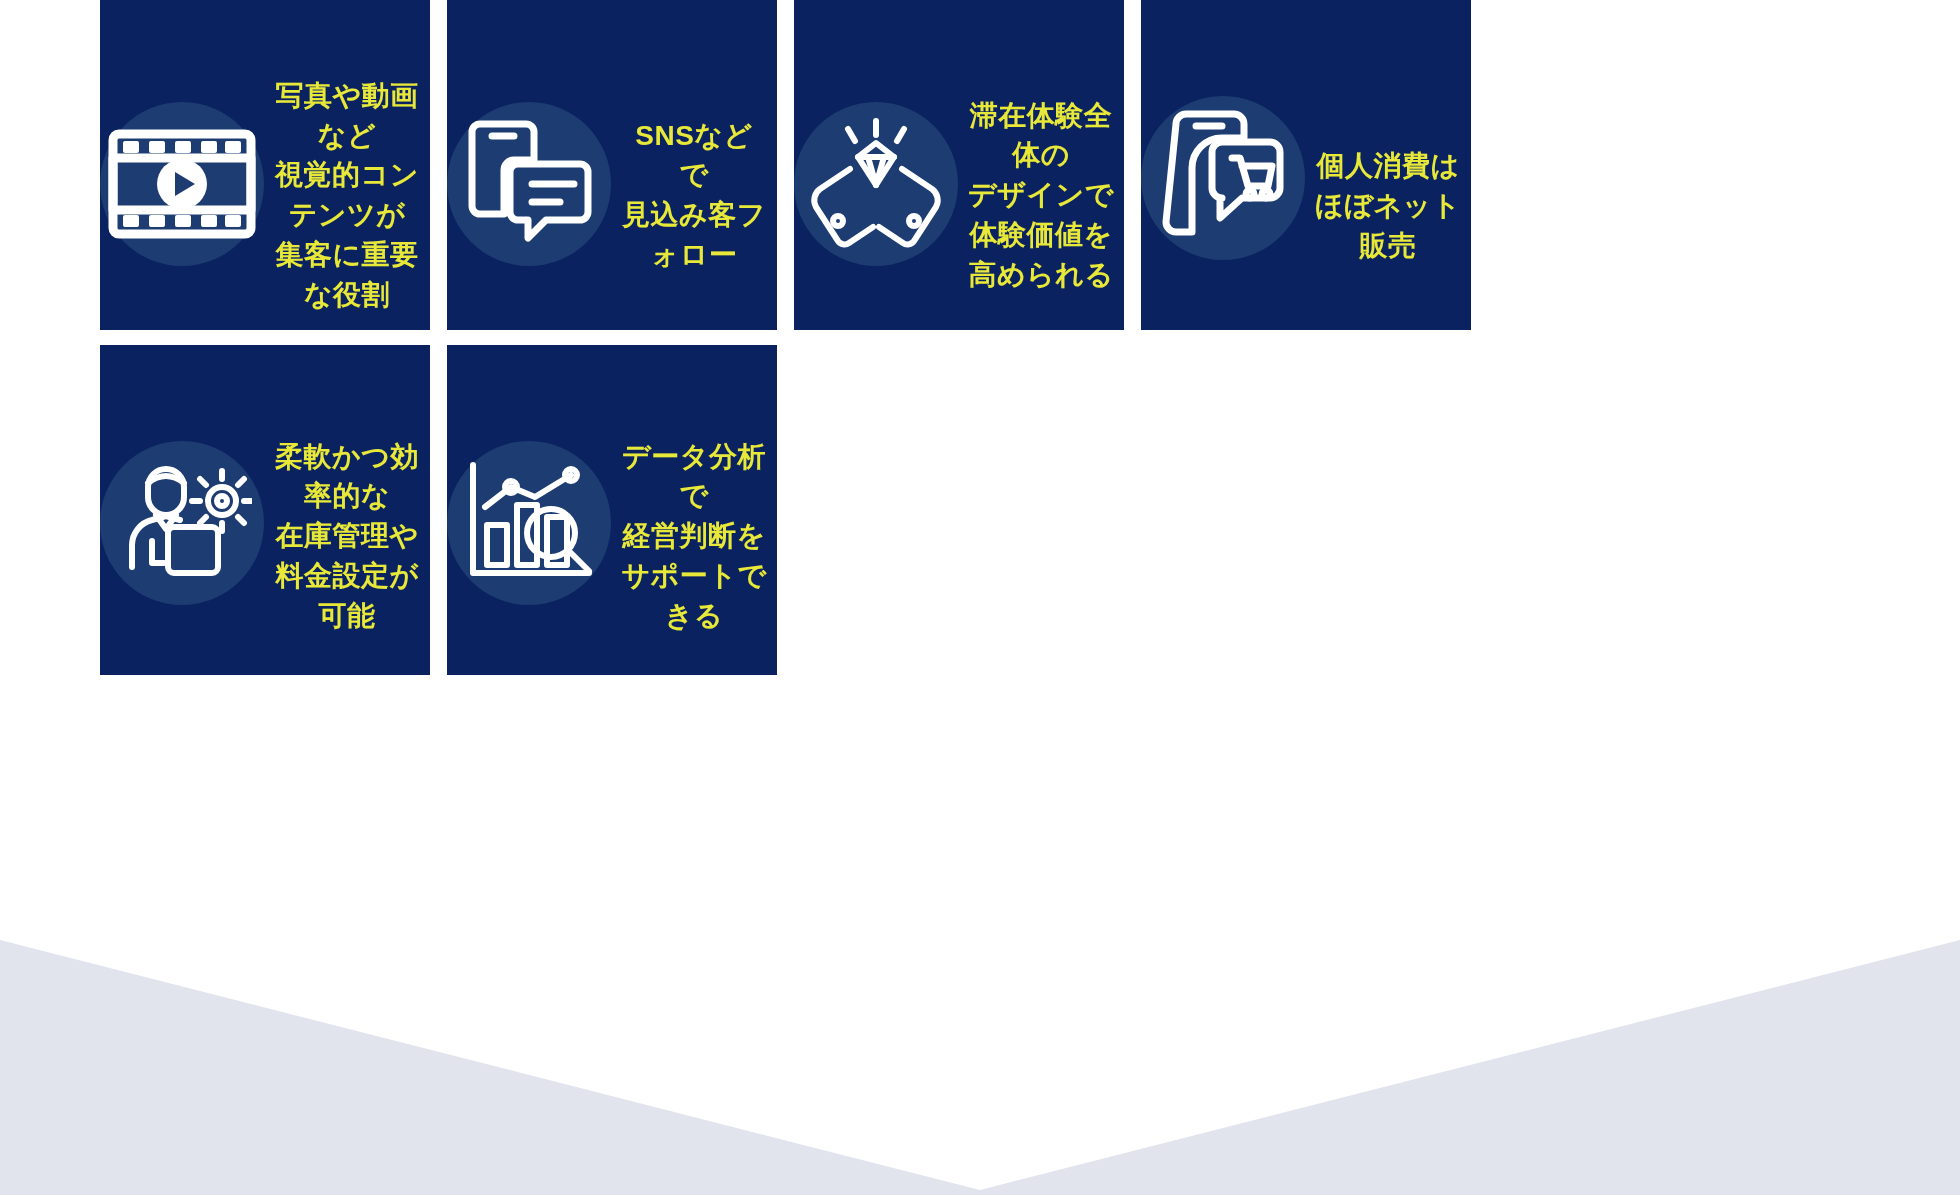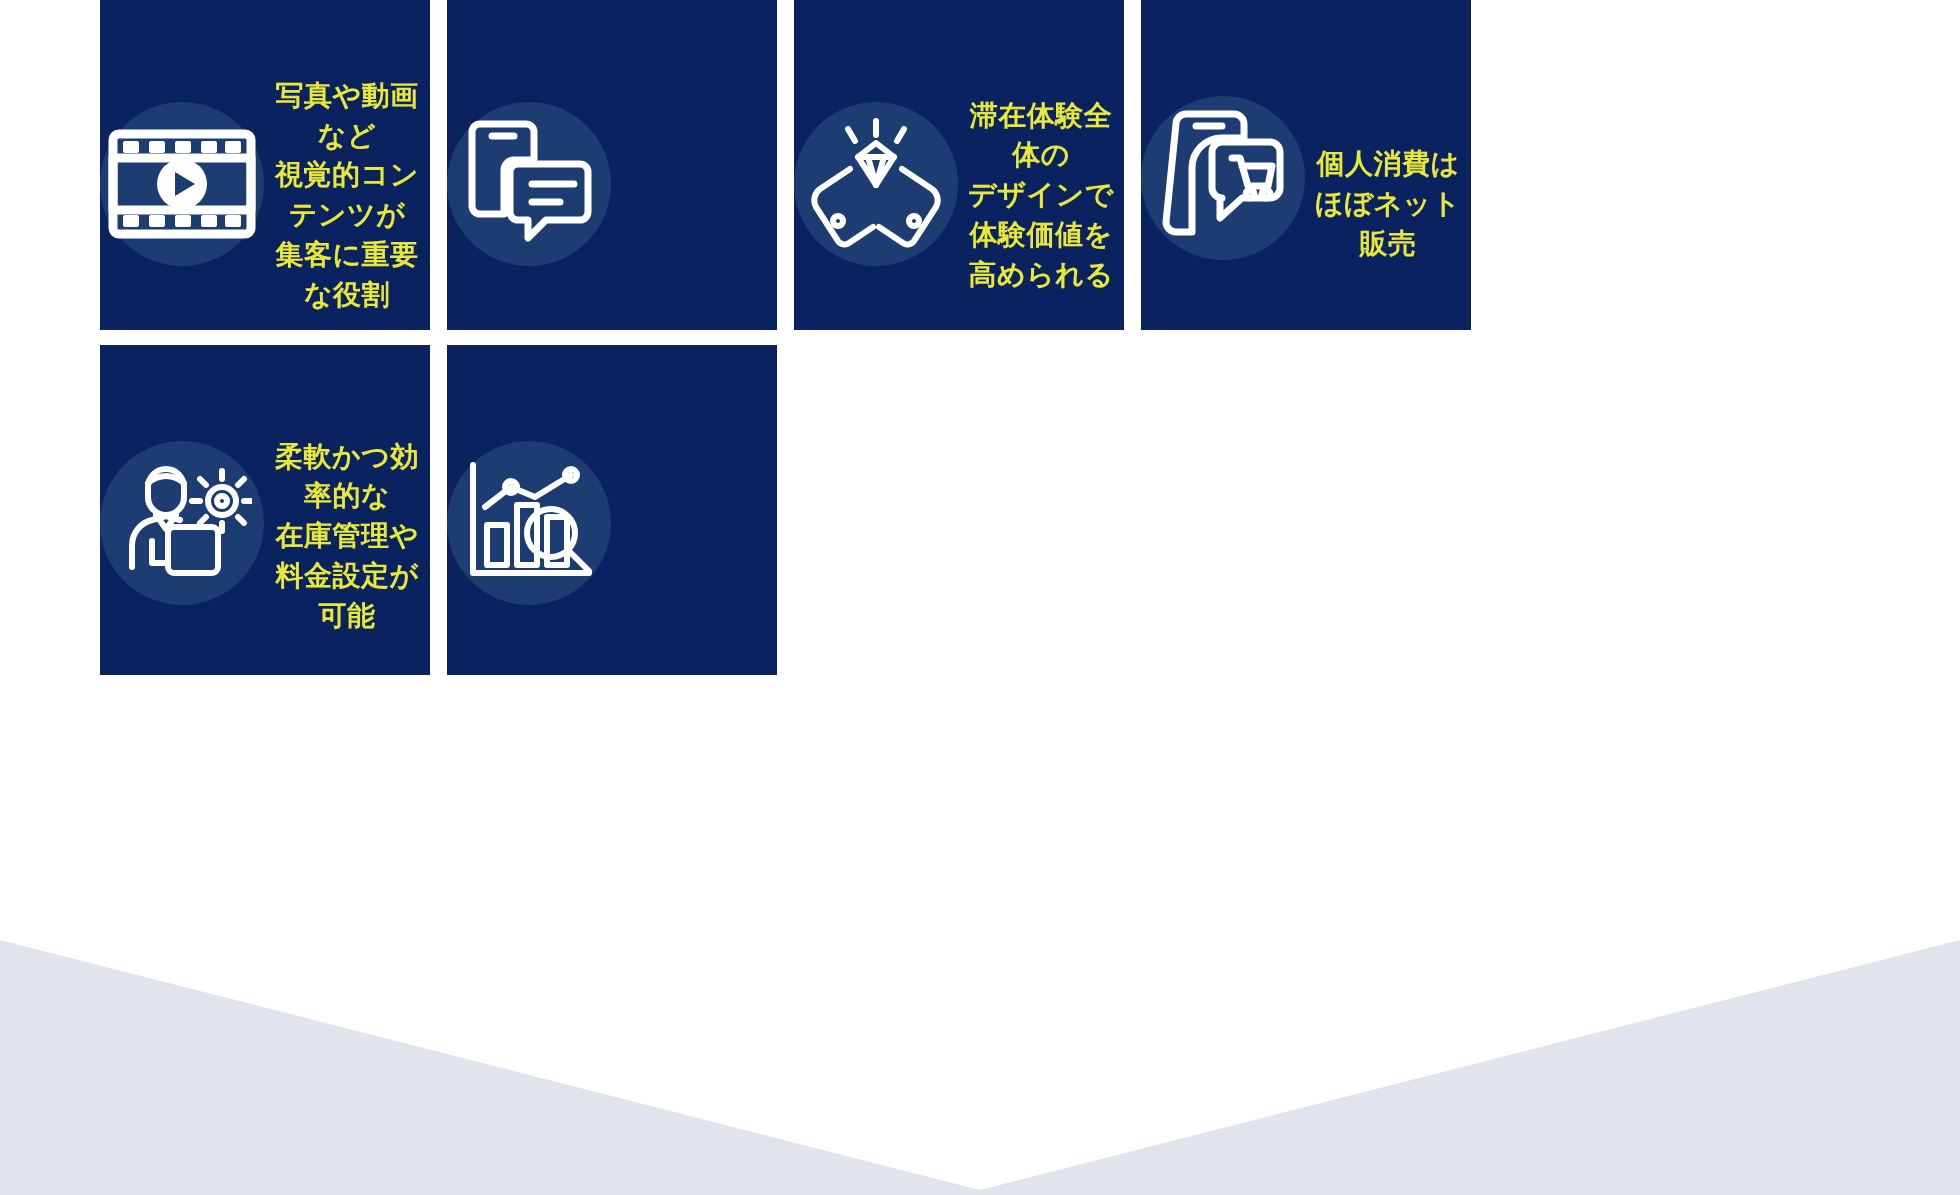--- a/index.html
+++ b/index.html
@@ -57,21 +57,21 @@
     color:#e8e839;
     font-size:28px;
     font-weight:bold;
     line-height:1.42;
     text-align:center;
     letter-spacing:0.5px;
     white-space:pre-line;
     padding:0 10px;
   }
   .card.row2 .card-text{ margin-top:26px; }
-  .card.row2.c1 .card-text{ margin-top:56px;font-family:Liberation Mono, monospace; }
+  .card.row2.c1 .card-text{ margin-top:56px; }
   .card.row2.c3 .card-text{ margin-top:56px; }
 </style>
 </head>
 <body>
 
 <div class="grid">
 
   <div class="card row1 c1">
     <div class="icon-wrap">
       <svg width="150" height="112" viewBox="0 0 150 112">
@@ -105,20 +105,22 @@
       <svg width="130" height="128" viewBox="0 0 130 128">
         <g fill="none" stroke="#ffffff" stroke-width="7" stroke-linejoin="round" stroke-linecap="round">
           <path d="M8 12 a8 8 0 0 1 8-8 h46 a8 8 0 0 1 8 8 v28 h-20 a10 10 0 0 0 -10 10 v44 h-24 a8 8 0 0 1 -8 -8 Z"></path>
           <line x1="28" y1="16" x2="50" y2="16"></line>
           <path d="M54 44 h62 a8 8 0 0 1 8 8 v40 a8 8 0 0 1 -8 8 h-34 l-18 18 v-18 h-10 a8 8 0 0 1 -8 -8 v-40 a8 8 0 0 1 8 -8 Z"></path>
           <line x1="68" y1="64" x2="110" y2="64"></line>
           <line x1="68" y1="82" x2="96" y2="82"></line>
         </g>
       </svg>
     </div>
+    <div class="card-text">SNSなどで
+見込み客フォロー</div>
   </div>
 
 
   <div class="card row1 c4">
     <div class="icon-wrap">
       <svg width="156" height="134" viewBox="0 0 156 134">
         <g fill="none" stroke="#ffffff" stroke-width="6" stroke-linejoin="round" stroke-linecap="round">
           <line x1="78" y1="4" x2="78" y2="18"></line>
           <line x1="50" y1="12" x2="57" y2="24"></line>
           <line x1="106" y1="12" x2="99" y2="24"></line>
@@ -186,20 +188,23 @@
           <rect x="58" y="46" width="20" height="60"></rect>
           <rect x="88" y="58" width="20" height="48"></rect>
           <polyline points="26,48 52,28 76,38 112,16"></polyline>
           <circle cx="52" cy="28" r="6"></circle>
           <circle cx="112" cy="16" r="6"></circle>
           <circle cx="92" cy="74" r="24"></circle>
           <line x1="110" y1="92" x2="130" y2="112"></line>
         </g>
       </svg>
     </div>
+    <div class="card-text">データ分析で
+経営判断を
+サポートできる</div>
   </div>
 
 </div>
 
 <div class="chevron-band">
   <svg width="1960" height="255" viewBox="0 0 1960 255">
     <polygon points="0,0 980,250 1960,0 1960,255 0,255" fill="#e2e4ed"></polygon>
   </svg>
 </div>
 

